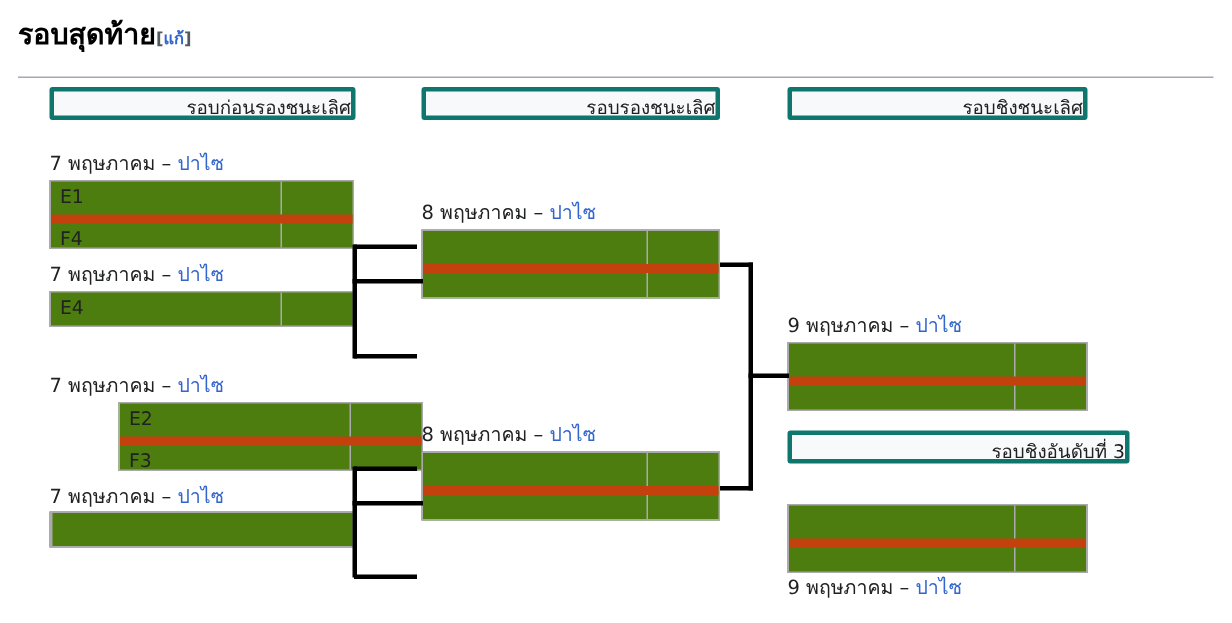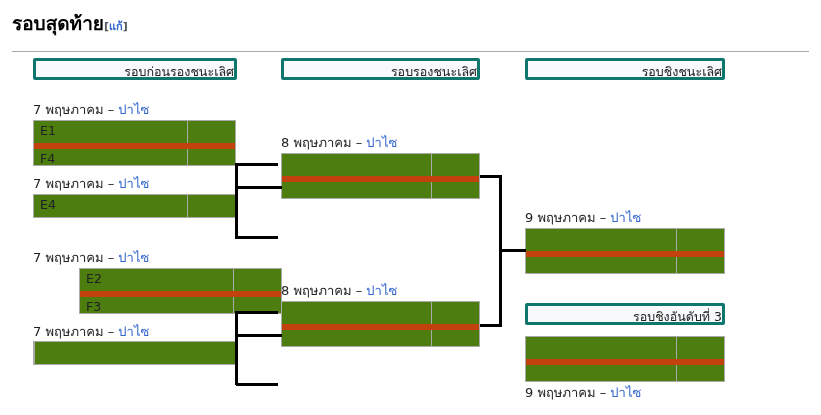--- a/index.html
+++ b/index.html
@@ -58,21 +58,21 @@
     background: #f8f9fa;
     border: 3px solid #0f766e;
     border-radius: 2px;
     font-size: 12.5px;
     color: #202122;
     box-sizing: border-box;
   }
   #rh-qf { left: 33px;  top: 58px; width: 204px; }
   #rh-sf { left: 281px; top: 58px; width: 199px; }
   #rh-f  { left: 525px; top: 58px; width: 200px; }
-  #rh-tp { left: 525px; top: 303px; width: 200px; }
+  #rh-tp { left: 525px; top: 287px; width: 228px; }
 
   
   .match-date {
     position: absolute;
     font-size: 13px;
     line-height: 14px;
     white-space: nowrap;
     color: #202122;
   }
   .match-date .venue {

